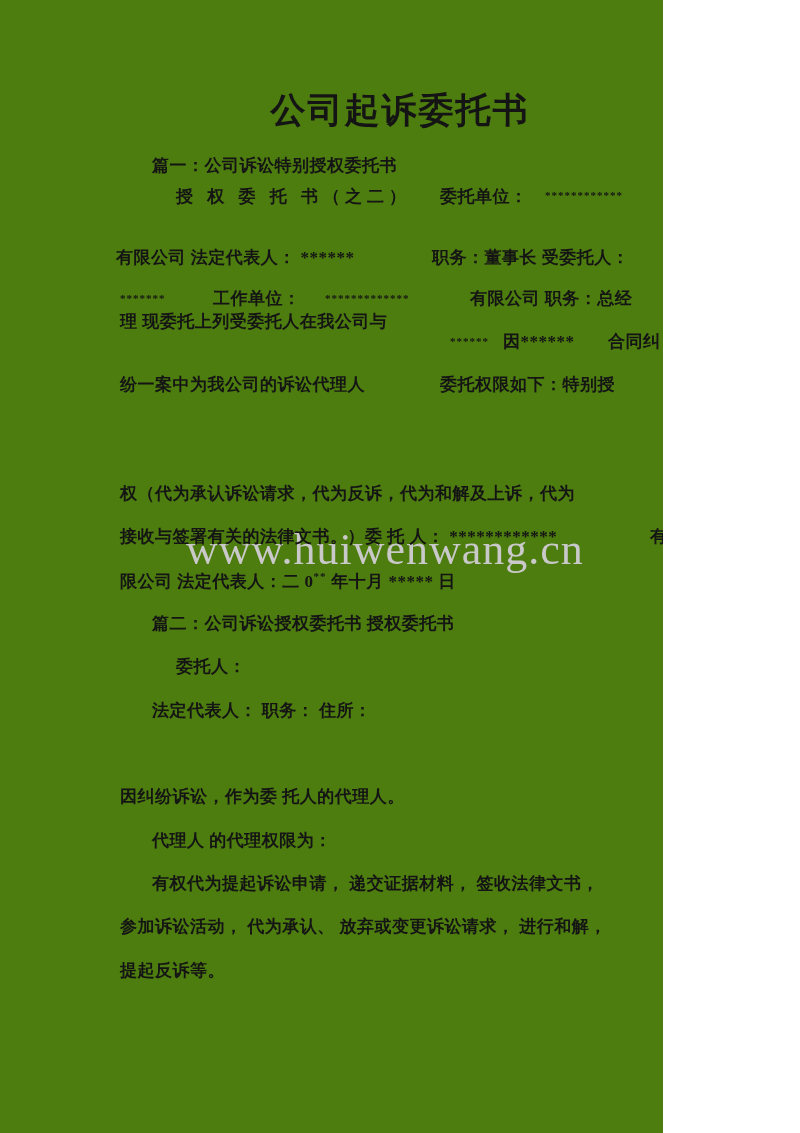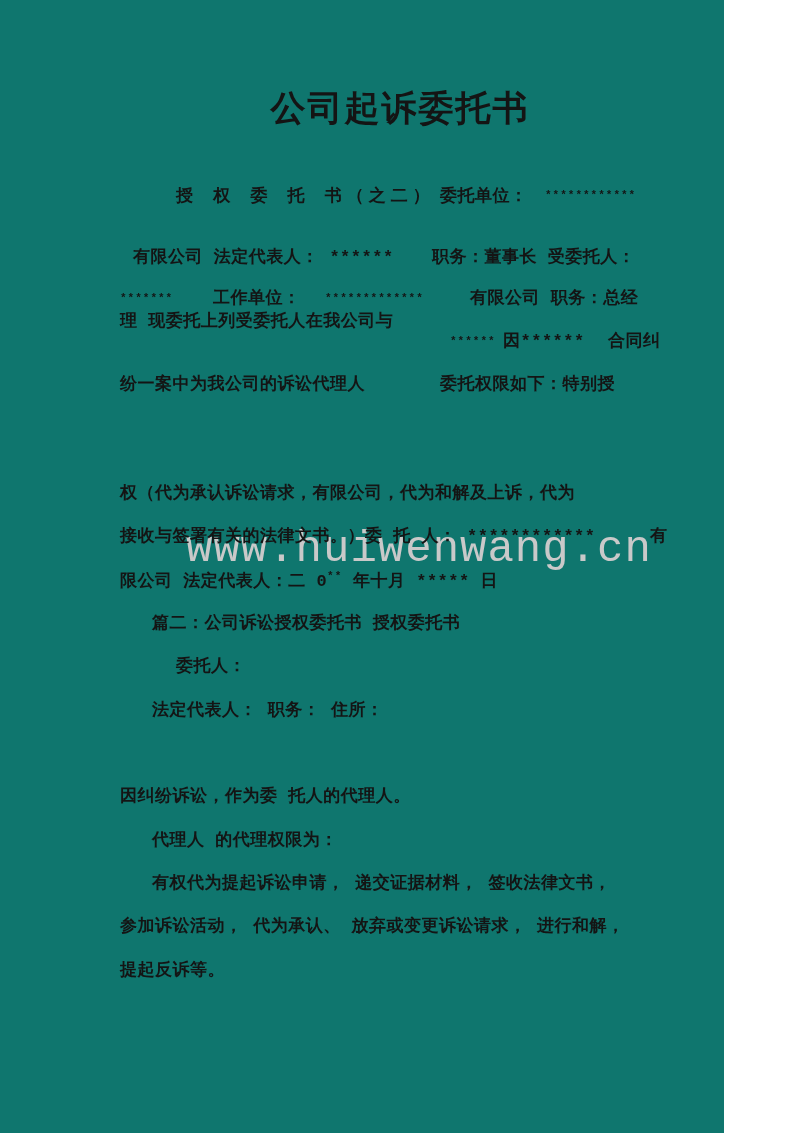--- a/index.html
+++ b/index.html
@@ -1,22 +1,22 @@
 <!DOCTYPE html>
 <html><head>
 <meta charset="utf-8">
 <style>
   html, body { margin: 0; padding: 0; background: #ffffff; }
   .page {
     position: relative;
-    width: 724px;
+    width: 663px;
     height: 1133px;
-    background: #0f766e;
+    background: #4d7c0f;
     overflow: hidden;
-    font-family: Liberation Mono, monospace;
+    font-family: Liberation Serif, serif;
   }
   .seg {
     position: absolute;
     font-size: 17px;
     font-weight: 700;
     color: #141414;
     white-space: pre;
     line-height: 1.2;
     z-index: 2;
     letter-spacing: 0.5px;
@@ -53,42 +53,43 @@
 </style>
 </head>
 <body>
 
 <div class="page">
 
   <div class="seg title" style="top:90px;">公司起诉委托书</div>
 
   <div class="watermark">www.huiwenwang.cn</div>
 
+  <span class="seg" style="left:152px; top:156px;">篇一：公司诉讼特别授权委托书</span>
 
   <span class="seg spaced" style="left:176px; top:187px;">授 权 委 托 书（之二）</span>
   <span class="seg" style="left:440px; top:187px;">委托单位：</span>
   <span class="seg sup" style="left:545px; top:189px;">************</span>
 
-  <span class="seg" style="left:133px; top:248px;">有限公司 法定代表人： ******</span>
+  <span class="seg" style="left:116px; top:248px;">有限公司 法定代表人： ******</span>
   <span class="seg" style="left:432px; top:248px;">职务：董事长 受委托人：</span>
 
   <span class="seg sup" style="left:120px; top:292px;">*******</span>
   <span class="seg" style="left:213px; top:289px;">工作单位：</span>
   <span class="seg sup" style="left:325px; top:292px;">*************</span>
   <span class="seg" style="left:470px; top:289px;">有限公司 职务：总经</span>
 
   <span class="seg" style="left:120px; top:312px;">理 现委托上列受委托人在我公司与</span>
   <span class="seg sup" style="left:450px; top:335px;">******</span>
   <span class="seg" style="left:503px; top:332px;">因******</span>
   <span class="seg" style="left:608px; top:332px;">合同纠</span>
 
   <span class="seg" style="left:120px; top:375px;">纷一案中为我公司的诉讼代理人</span>
   <span class="seg" style="left:440px; top:375px;">委托权限如下：特别授</span>
 
-  <span class="seg" style="left:120px; top:484px;">权（代为承认诉讼请求，有限公司，代为和解及上诉，代为</span>
+  <span class="seg" style="left:120px; top:484px;">权（代为承认诉讼请求，代为反诉，代为和解及上诉，代为</span>
 
   <span class="seg" style="left:120px; top:527px;">接收与签署有关的法律文书。）委 托 人： ************</span>
   <span class="seg" style="left:650px; top:527px;">有</span>
 
   <span class="seg" style="left:120px; top:570px;"><span>限公司 法定代表人：二 0</span><span class="sup-inline">**</span><span> 年十月 ***** 日</span></span>
 
   <span class="seg" style="left:152px; top:614px;">篇二：公司诉讼授权委托书 授权委托书</span>
 
   <span class="seg" style="left:176px; top:657px;">委托人：</span>
 

